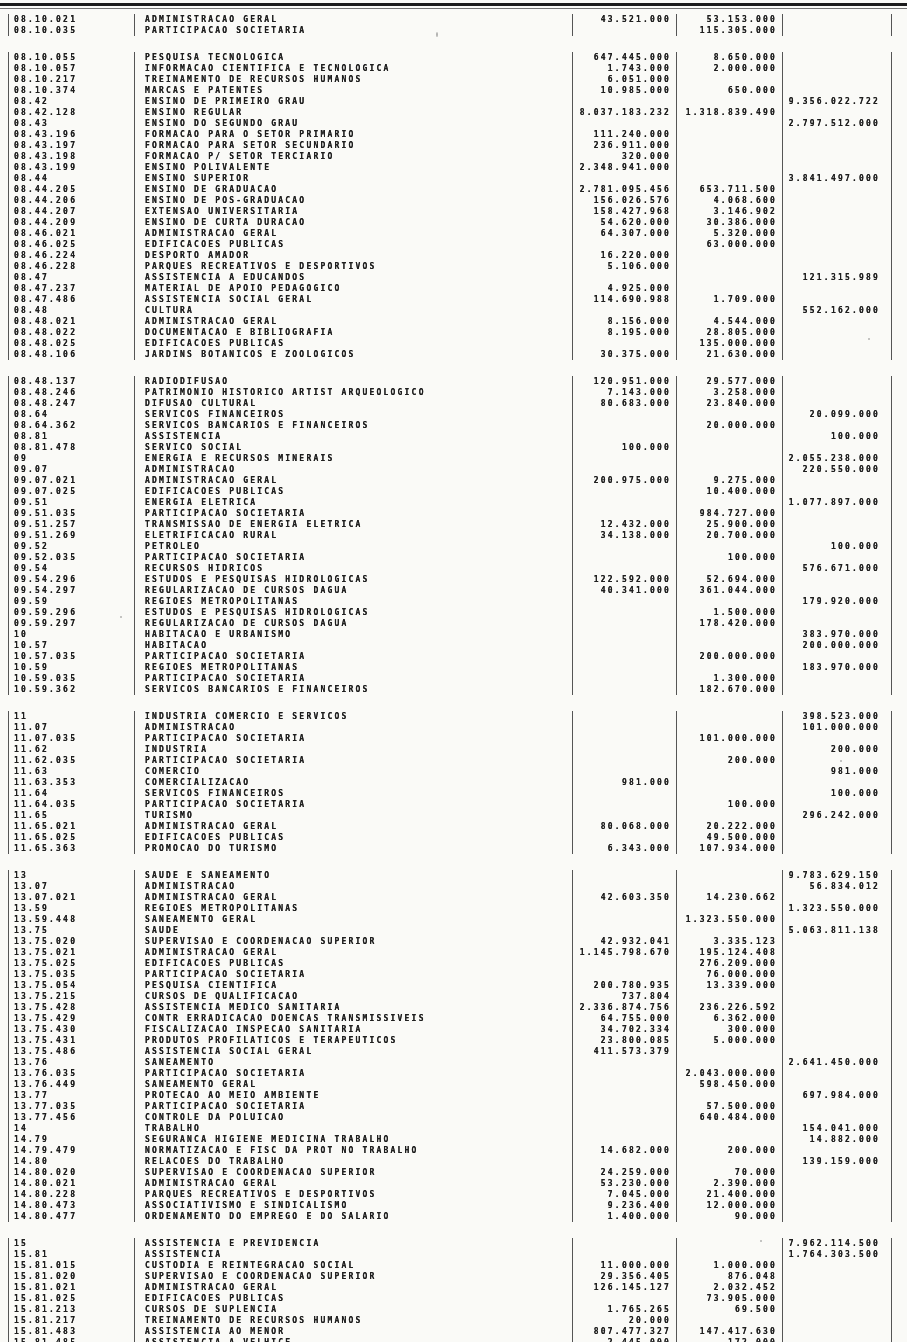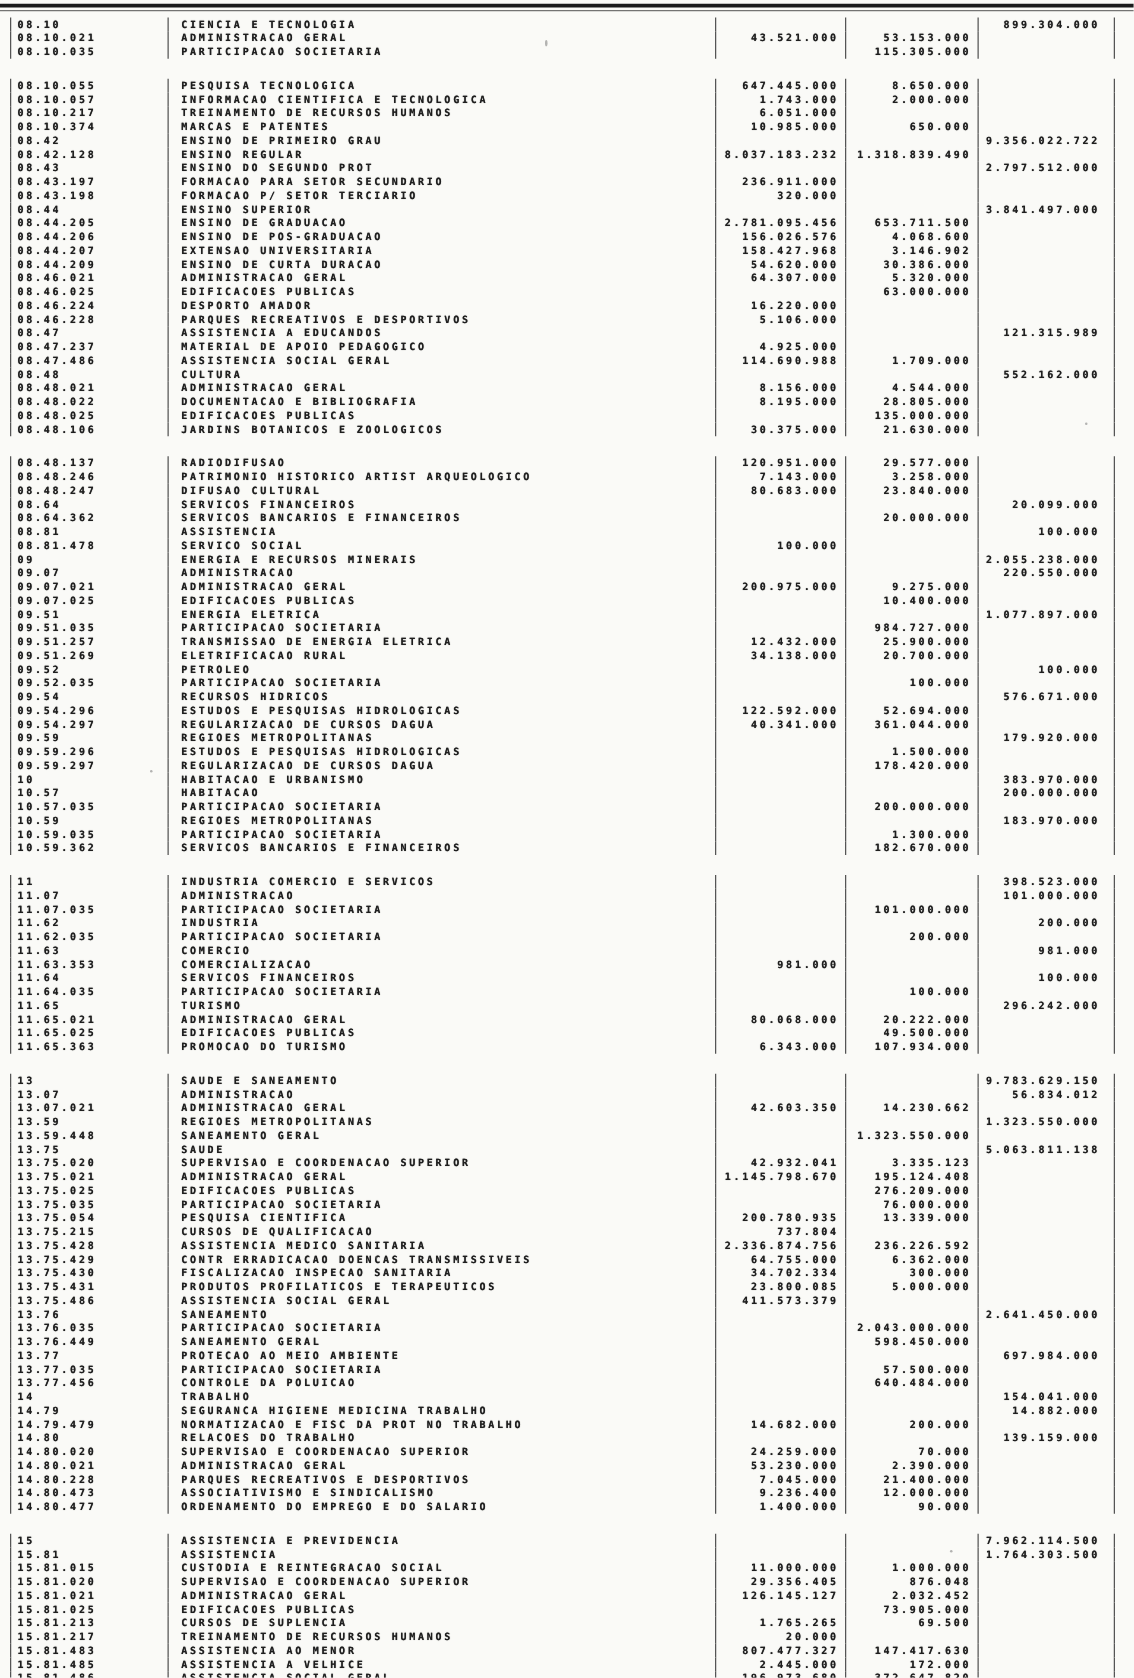--- a/index.html
+++ b/index.html
@@ -40,27 +40,20 @@
   .speck{position:absolute;background:#6b6b6b;border-radius:50%;opacity:.5;}
 </style>
 </head>
 <body>
 
 <div class="top-rule"></div>
 <div class="top-rule2"></div>
 
 <div class="budget-table" id="budget-table">
     <div class="t-row">
-      <div class="cell c-code">08.10</div>
-      <div class="cell c-desc">CIENCIA E TECNOLOGIA</div>
-      <div class="cell c-v1"></div>
-      <div class="cell c-v2"></div>
-      <div class="cell c-v3">899.304.000</div>
-    </div>
-    <div class="t-row">
       <div class="cell c-code">08.10.021</div>
       <div class="cell c-desc">ADMINISTRACAO GERAL</div>
       <div class="cell c-v1">43.521.000</div>
       <div class="cell c-v2">53.153.000</div>
       <div class="cell c-v3"></div>
     </div>
     <div class="t-row">
       <div class="cell c-code">08.10.035</div>
       <div class="cell c-desc">PARTICIPACAO SOCIETARIA</div>
       <div class="cell c-v1"></div>
@@ -104,36 +97,50 @@
     </div>
     <div class="t-row">
       <div class="cell c-code">08.42.128</div>
       <div class="cell c-desc">ENSINO REGULAR</div>
       <div class="cell c-v1">8.037.183.232</div>
       <div class="cell c-v2">1.318.839.490</div>
       <div class="cell c-v3"></div>
     </div>
     <div class="t-row">
       <div class="cell c-code">08.43</div>
-      <div class="cell c-desc">ENSINO DO SEGUNDO PROT</div>
+      <div class="cell c-desc">ENSINO DO SEGUNDO GRAU</div>
       <div class="cell c-v1"></div>
       <div class="cell c-v2"></div>
       <div class="cell c-v3">2.797.512.000</div>
+    </div>
+    <div class="t-row">
+      <div class="cell c-code">08.43.196</div>
+      <div class="cell c-desc">FORMACAO PARA O SETOR PRIMARIO</div>
+      <div class="cell c-v1">111.240.000</div>
+      <div class="cell c-v2"></div>
+      <div class="cell c-v3"></div>
     </div>
     <div class="t-row">
       <div class="cell c-code">08.43.197</div>
       <div class="cell c-desc">FORMACAO PARA SETOR SECUNDARIO</div>
       <div class="cell c-v1">236.911.000</div>
       <div class="cell c-v2"></div>
       <div class="cell c-v3"></div>
     </div>
     <div class="t-row">
       <div class="cell c-code">08.43.198</div>
       <div class="cell c-desc">FORMACAO P/ SETOR TERCIARIO</div>
       <div class="cell c-v1">320.000</div>
+      <div class="cell c-v2"></div>
+      <div class="cell c-v3"></div>
+    </div>
+    <div class="t-row">
+      <div class="cell c-code">08.43.199</div>
+      <div class="cell c-desc">ENSINO POLIVALENTE</div>
+      <div class="cell c-v1">2.348.941.000</div>
       <div class="cell c-v2"></div>
       <div class="cell c-v3"></div>
     </div>
     <div class="t-row">
       <div class="cell c-code">08.44</div>
       <div class="cell c-desc">ENSINO SUPERIOR</div>
       <div class="cell c-v1"></div>
       <div class="cell c-v2"></div>
       <div class="cell c-v3">3.841.497.000</div>
     </div>

